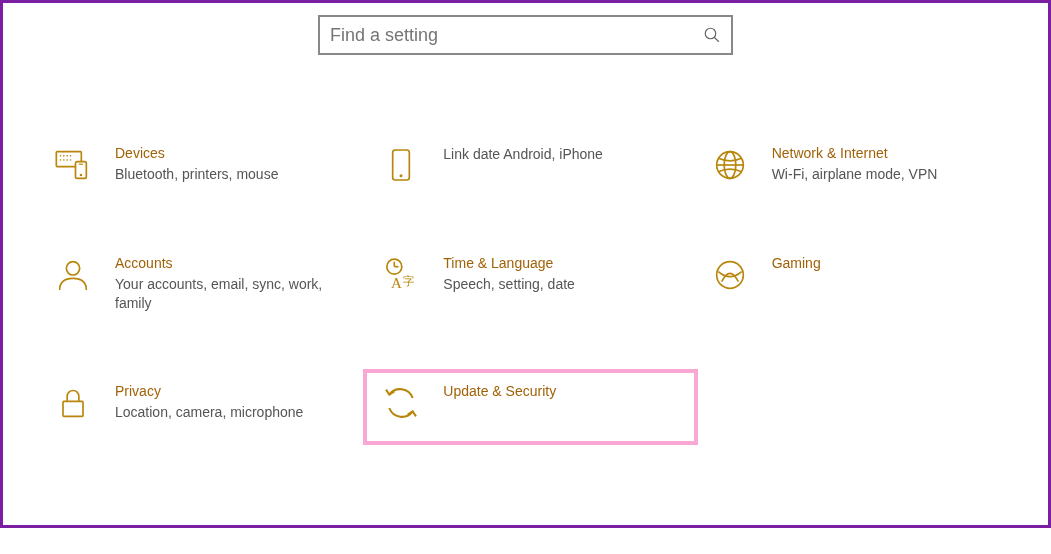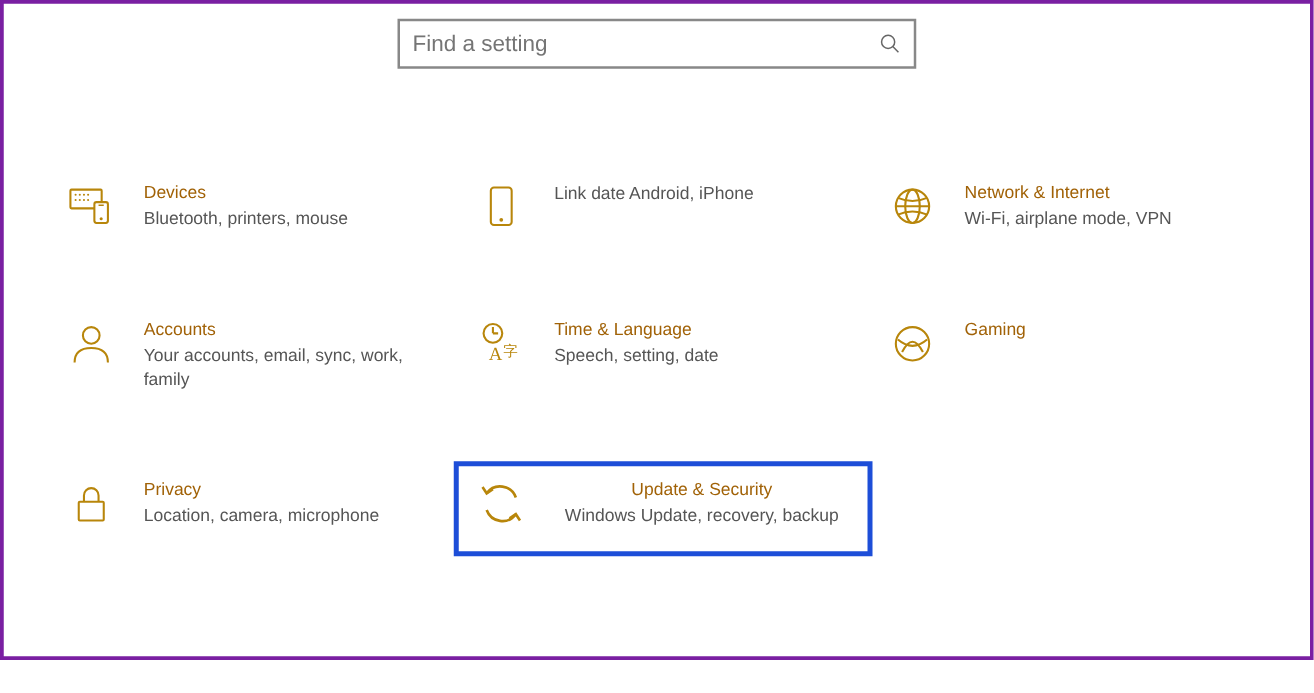--- a/index.html
+++ b/index.html
@@ -42,24 +42,23 @@
     display:flex; align-items:center; justify-content:center;
   }
   .tile .txt { flex: 1; }
   .tile .title {
     font-size: 14px; color: #a16207; font-weight: 400; margin-bottom: 4px;
   }
   .tile .desc {
     font-size: 14px; color: #555; line-height: 1.35;
   }
   .highlight {
-    border: 4px solid #1d4ed8;
+    border: 4px solid #f9a8d4;
     padding: 10px 14px 18px 14px;
     margin: -14px -18px -22px -18px;
-    text-align: center;
   }
   svg { display:block; }
 </style>
 </head>
 <body>
 
 <div class="outer">
 
   <div class="search-wrap">
     <div class="search">
@@ -185,20 +184,19 @@
       <span class="icon">
         <svg viewBox="0 0 48 48" width="40" height="40">
           <path d="M38 18 A16 16 0 0 0 10 14" fill="none" stroke="#b8860b" stroke-width="2.5"></path>
           <polyline points="6,8 10,14 16,10" fill="none" stroke="#b8860b" stroke-width="2.5"></polyline>
           <path d="M10 30 A16 16 0 0 0 38 34" fill="none" stroke="#b8860b" stroke-width="2.5"></path>
           <polyline points="42,40 38,34 32,38" fill="none" stroke="#b8860b" stroke-width="2.5"></polyline>
         </svg>
       </span>
       <div class="txt">
         <div class="title">Update &amp; Security</div>
-        <div class="desc">Windows Update, recovery, backup</div>
       </div>
     </div>
 
     <div></div>
 
   </div>
 </div>
 
 </body></html>

